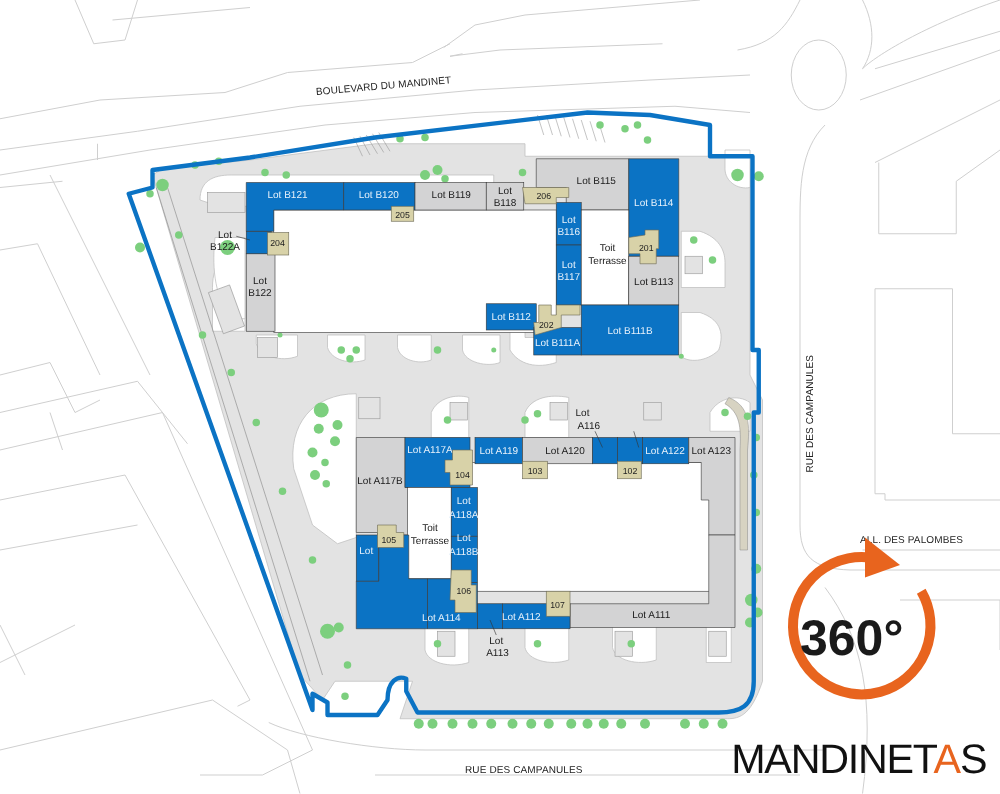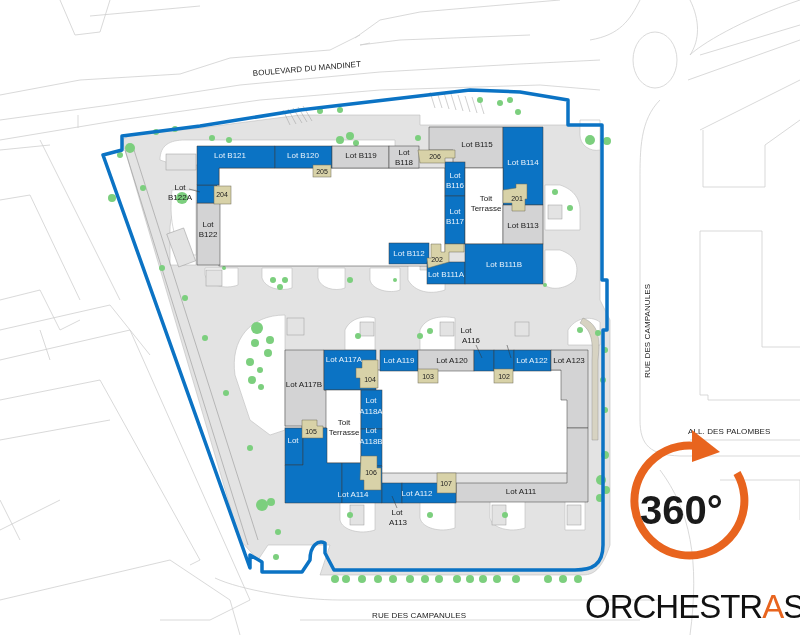--- a/index.html
+++ b/index.html
@@ -439,14 +439,14 @@
   <g>
     <g>
       <path d="M737,473 A 55 55 0 1 1 702,447" fill="none" stroke="#e8641e" stroke-width="8"></path>
       <polygon points="692,430 720,452 692,462" fill="#e8641e"></polygon>
     </g>
     <text class="big360" x="640" y="524">360°</text>
   </g>
 </svg>
 
 <div class="brand">
-  <span>ORCHESTR</span><span class="accent">A</span><span>S</span>
+  <span>MANDINET</span><span class="accent">A</span><span>S</span>
 </div>
 
 </body></html>

